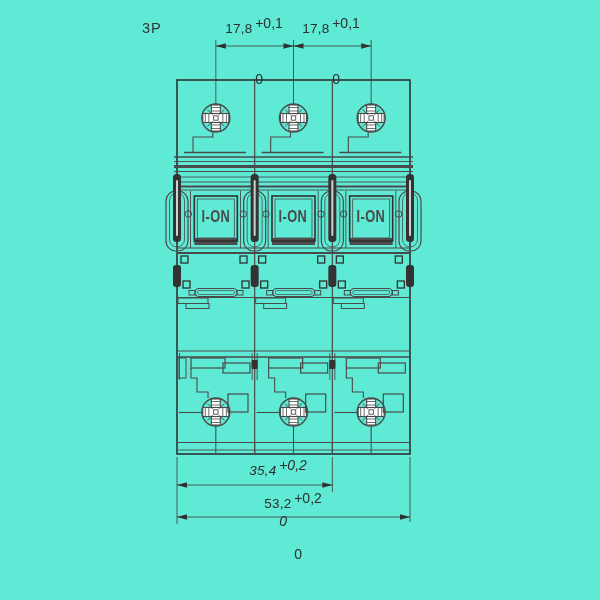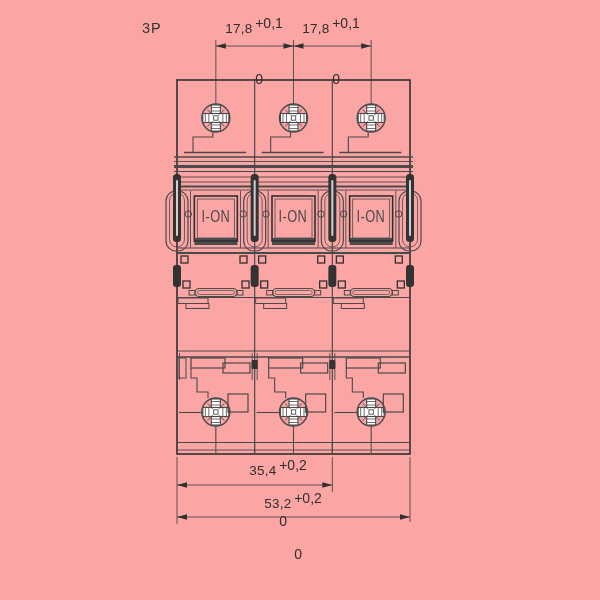--- a/index.html
+++ b/index.html
@@ -1,29 +1,29 @@
 <!DOCTYPE html>
 <html><head>
 <meta charset="utf-8">
 <style>
   html,body{margin:0;padding:0;background:#fff;}
-  .canvas{position:relative;width:600px;height:600px;background:#fca5a5;overflow:hidden;
+  .canvas{position:relative;width:600px;height:600px;background:#5eead4;overflow:hidden;
           font-family:"Liberation Sans",sans-serif;}
   svg{position:absolute;left:0;top:0;}
   .overlay{position:absolute;color:#2e2e2e;white-space:nowrap;}
   .lbl-3p{left:142px;top:20px;font-size:14.5px;letter-spacing:1px;color:#333;}
   .dim{display:flex;align-items:flex-start;font-size:13.5px;color:#2e2e2e;}
   .dim .val{letter-spacing:.3px;text-align:center;}
   .dim .tol{display:flex;flex-direction:column;font-size:14px;line-height:7.5px;
             margin-left:2.5px;margin-top:-1px;letter-spacing:0;gap:48px;}
   .dim-a{left:254px;top:21px;transform:translateX(-50%);}
   .dim-b{left:331px;top:21px;transform:translateX(-50%);}
-  .dim-c{left:278px;top:463px;transform:translateX(-50%);}
+  .dim-c{left:278px;top:463px;transform:translateX(-50%);font-style:italic;}
   .dim-d{left:293px;top:496px;transform:translateX(-50%);}
-  .ion{top:208px;width:46px;text-align:center;font-size:16px;font-weight:normal;color:#4a4a4a;}
+  .ion{top:208px;width:46px;text-align:center;font-size:16px;font-weight:bold;color:#4a4a4a;}
   .ion span{display:inline-block;transform:scaleX(.8);letter-spacing:.5px;}
   .ion1{left:193px;} .ion2{left:270px;} .ion3{left:348px;}
   .notes{left:112px;top:537px;font-size:15px;line-height:19.5px;color:#333;}
 </style>
 </head>
 <body>
 
 <div class="canvas">
 
   <svg id="drawing" width="600" height="600" viewBox="0 0 600 600">

